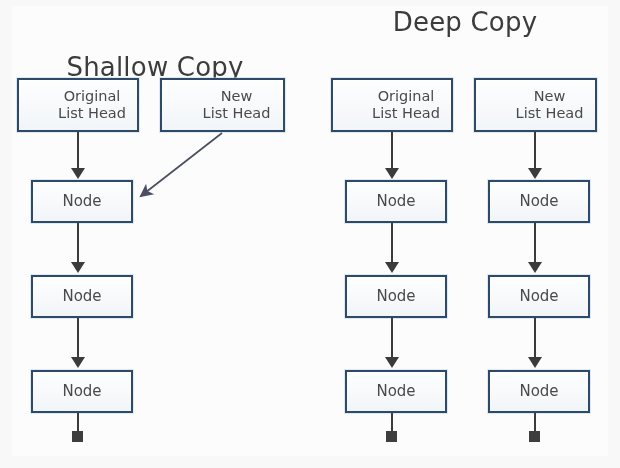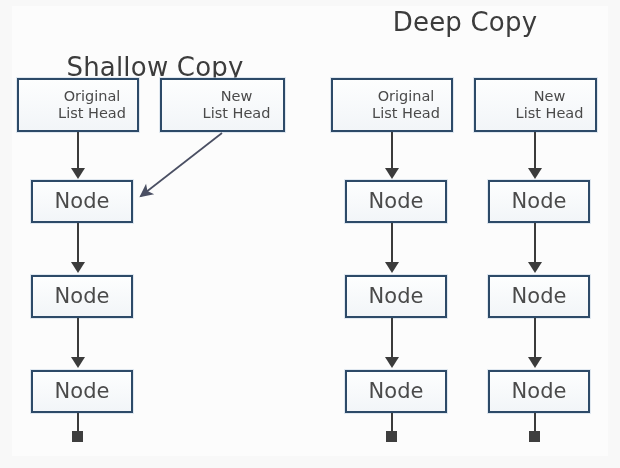--- a/index.html
+++ b/index.html
@@ -42,21 +42,21 @@
     position: absolute;
     box-sizing: border-box;
     border: 2px solid #2d4a68;
     background: linear-gradient(180deg, #fdfefe 0%, #f2f5f8 100%);
     box-shadow: 0 0 0 1px rgba(200,215,230,0.55);
     display: flex;
     align-items: center;
     justify-content: center;
     text-align: center;
     color: #4a4a4a;
-    font-size: 21px;
+    font-size: 15px;
     line-height: 1.18;
     font-weight: 400;
   }
   .box.head { font-size: 14.5px; padding-left: 28px; }
   .box .lbl { display: block; white-space: pre-line; }
 
   
   .conn {
     position: absolute;
     width: 0;

